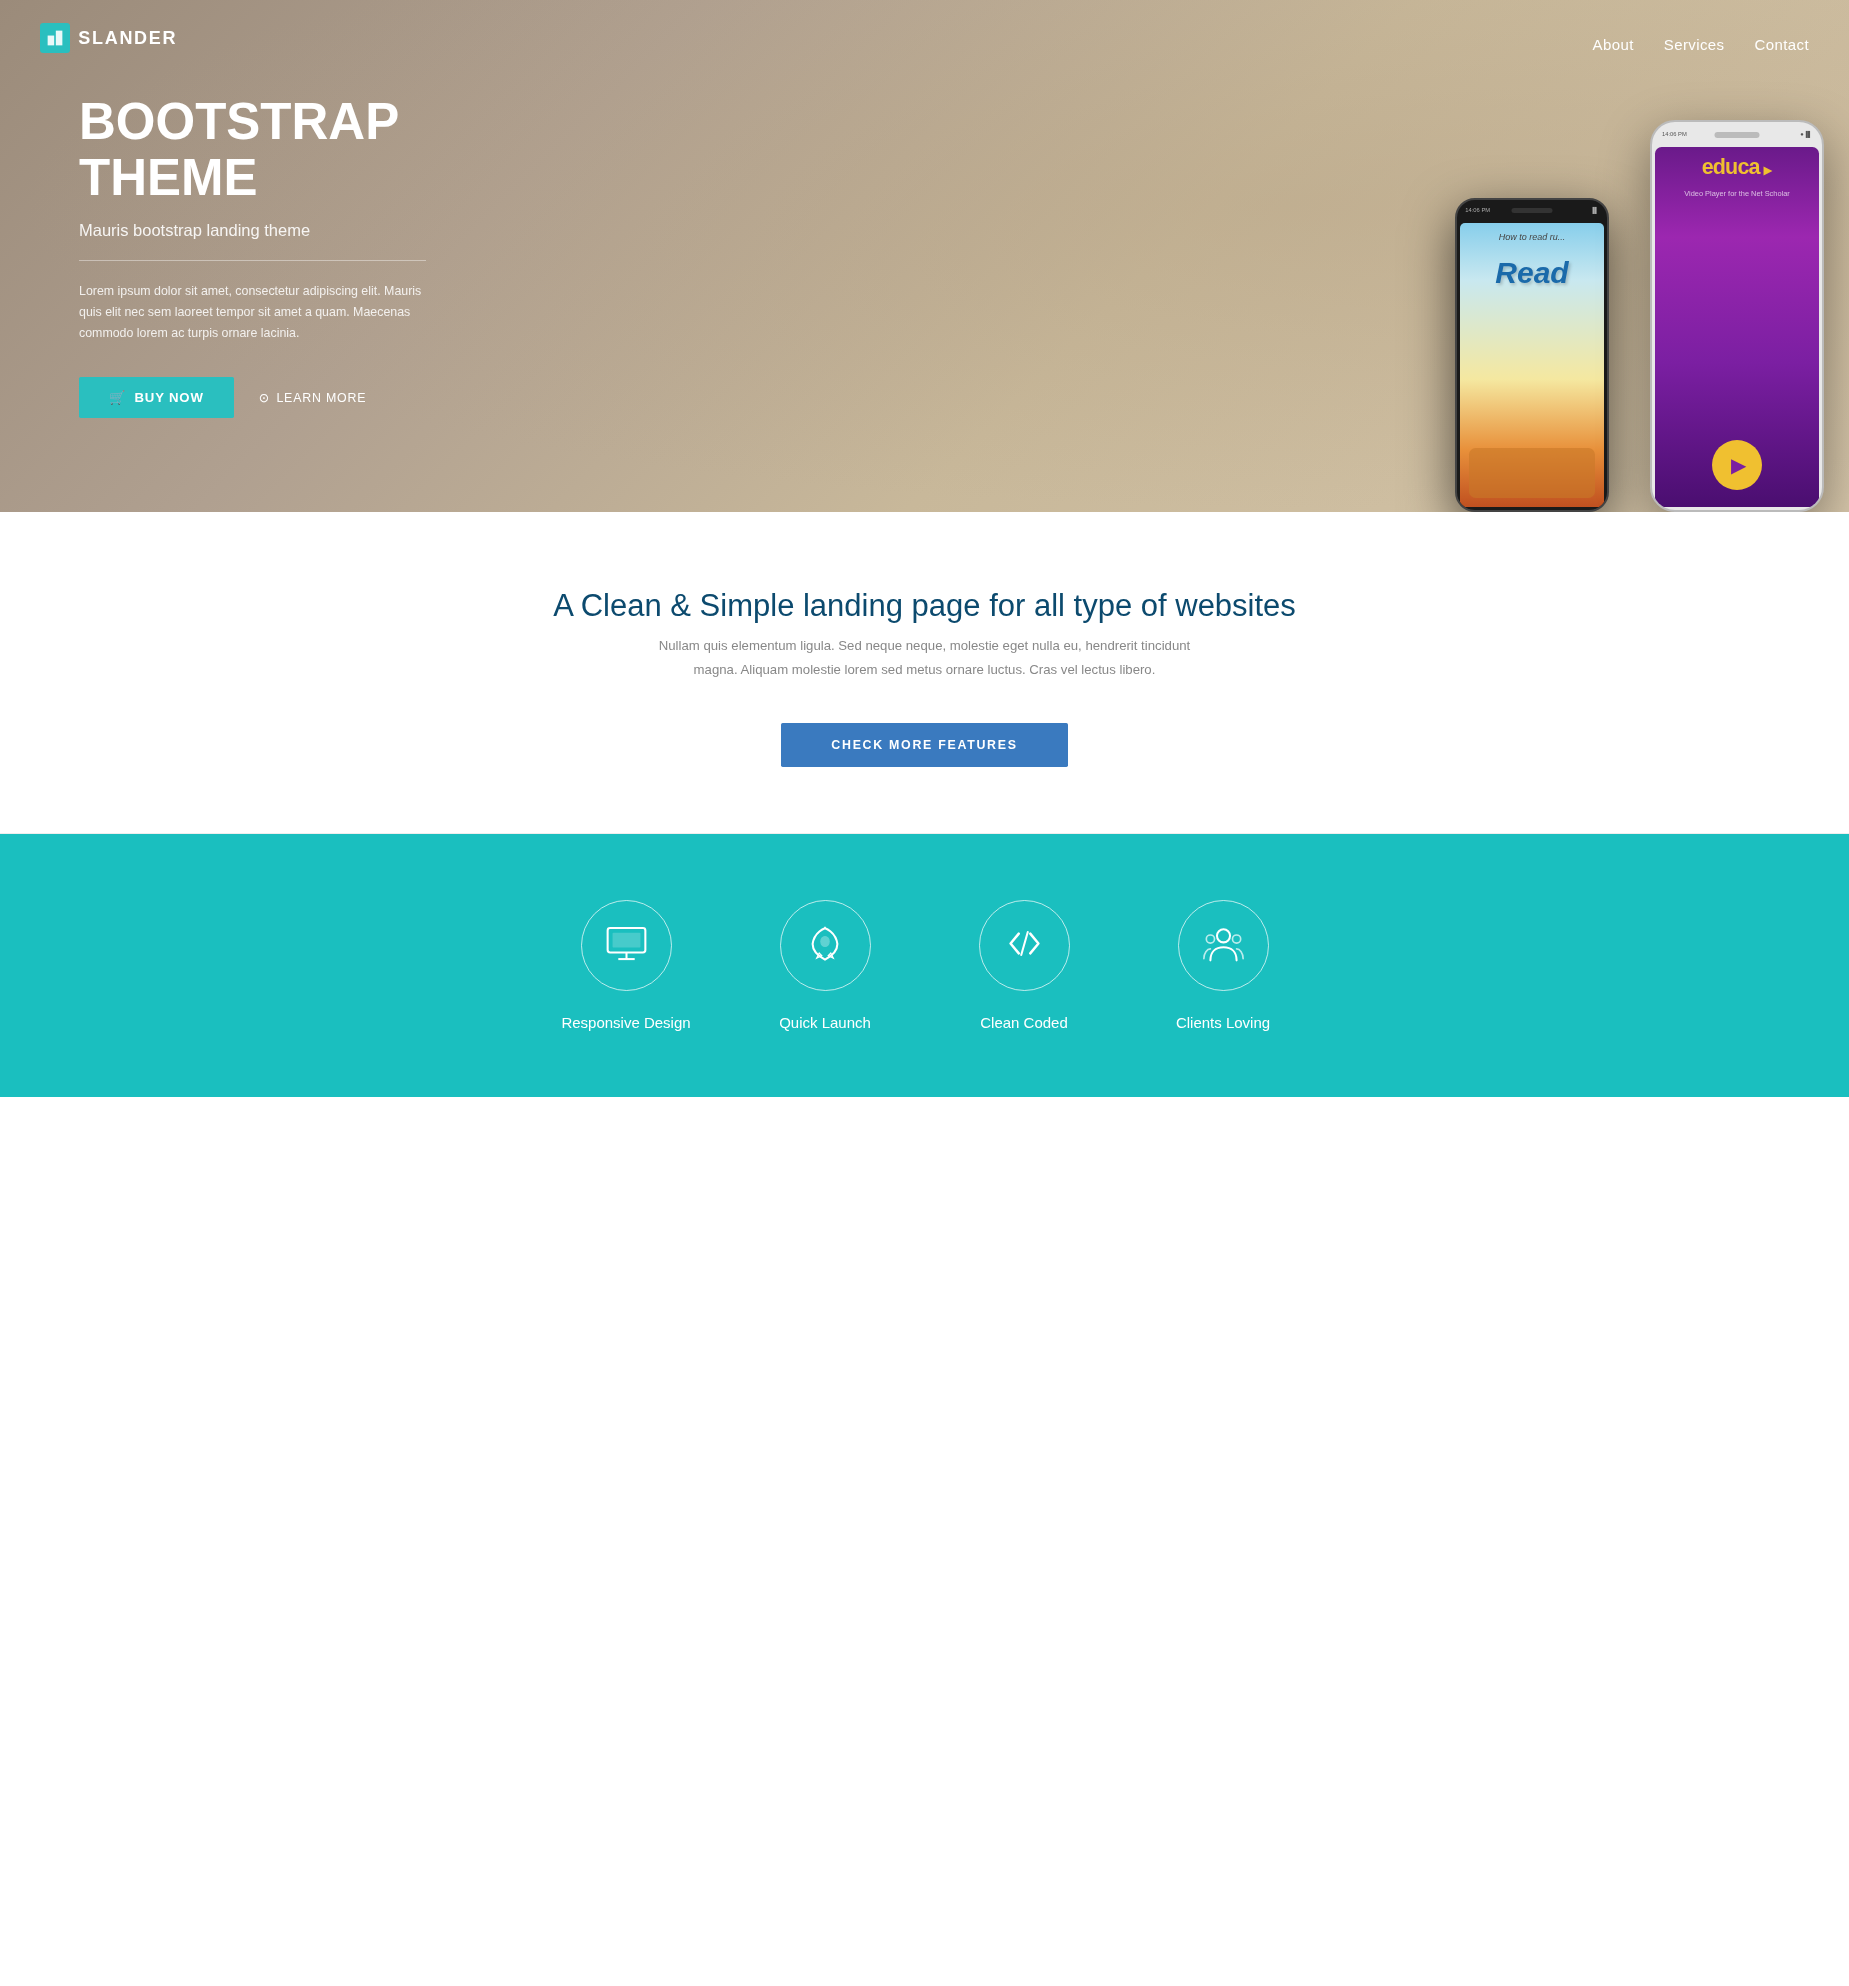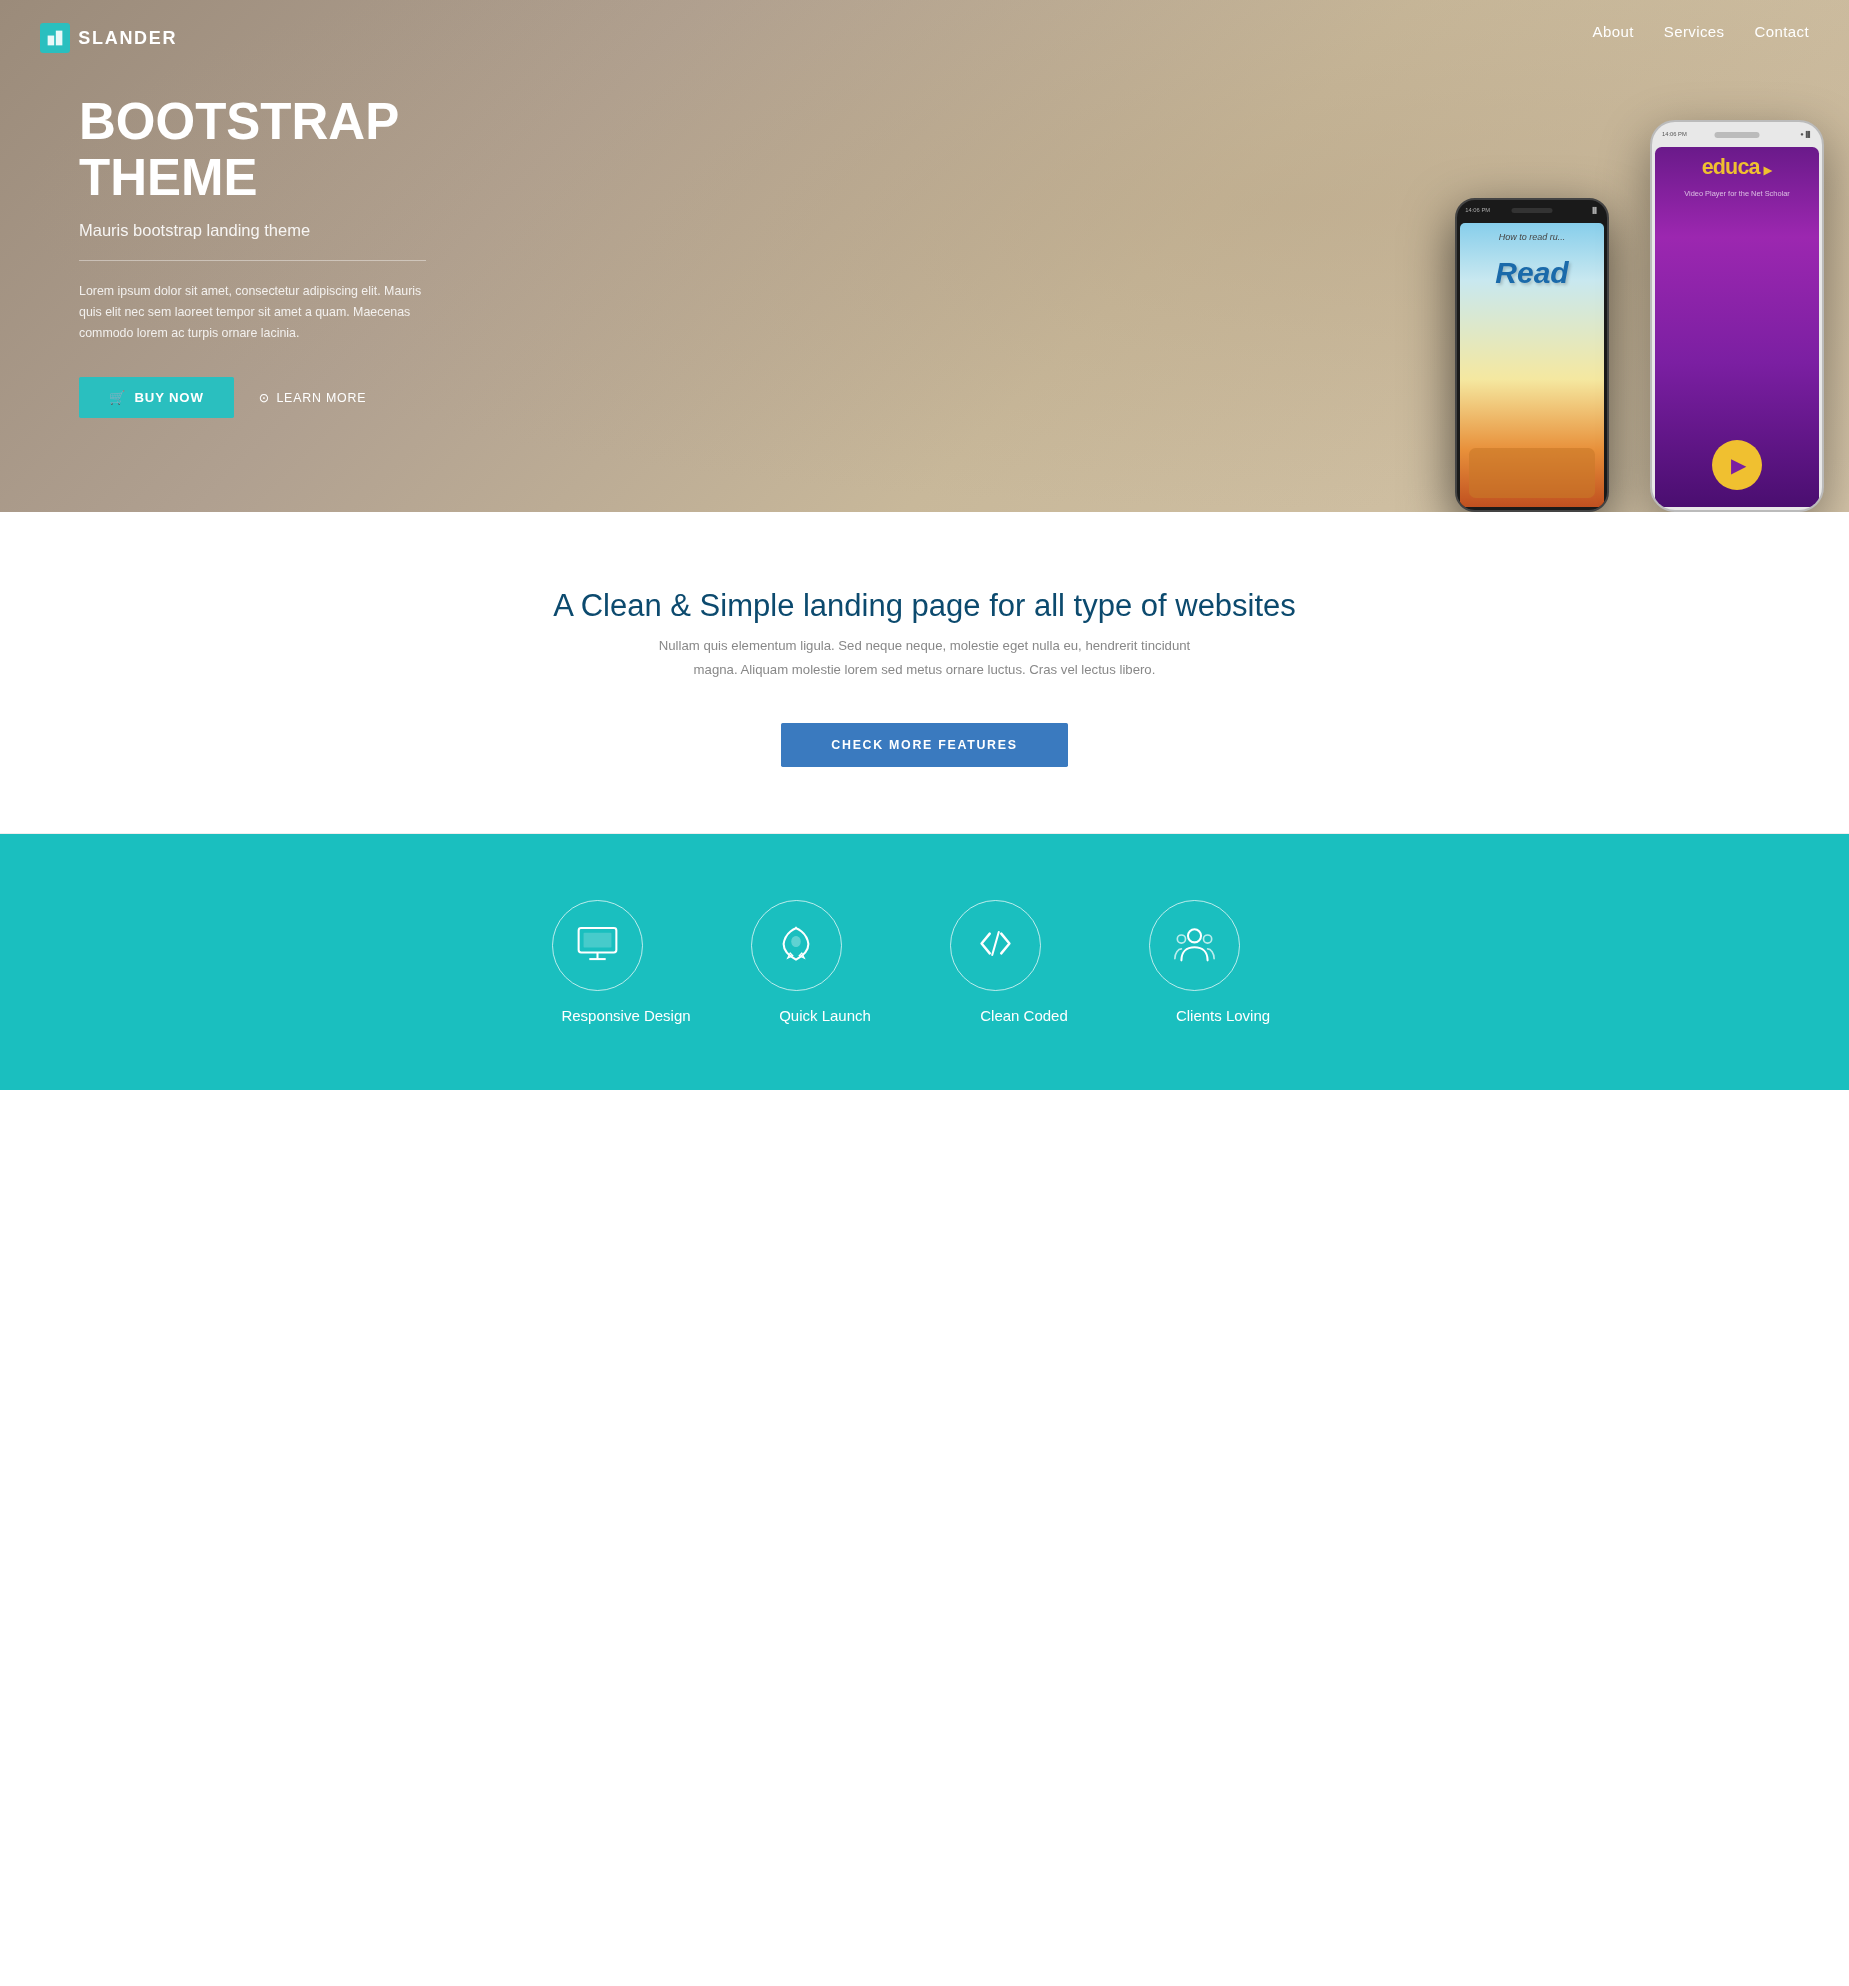--- a/index.html
+++ b/index.html
@@ -4,21 +4,21 @@
   <style>
     * { margin: 0; padding: 0; box-sizing: border-box; }
     body { font-family: 'Helvetica Neue', Arial, sans-serif; overflow-x: hidden; }
 
     
     nav {
       position: absolute;
       top: 0; left: 0; right: 0;
       z-index: 10;
       display: flex;
-      align-items: flex-start;
+      align-items: flex-end;
       justify-content: space-between;
       padding: 23px 40px;
     }
     .nav-logo {
       display: flex;
       align-items: center;
       gap: 8.3px;
       color: #fff;
       font-size: 18px;
       font-weight: 700;
@@ -166,21 +166,22 @@
     }
     .features-grid {
       display: flex;
       justify-content: center;
       gap: 50px;
       flex-wrap: wrap;
     }
     .feature-item {
       display: flex;
       flex-direction: column;
-      gap: 16px;
+      align-items: center;
+      gap: 23px;
       min-width: 149px;
     }
     .feature-circle {
       width: 91px;
       height: 91px;
       border-radius: 50%;
       border: 1.7px solid rgba(255,255,255,0.7);
       display: flex;
       align-items: center;
       justify-content: center;

